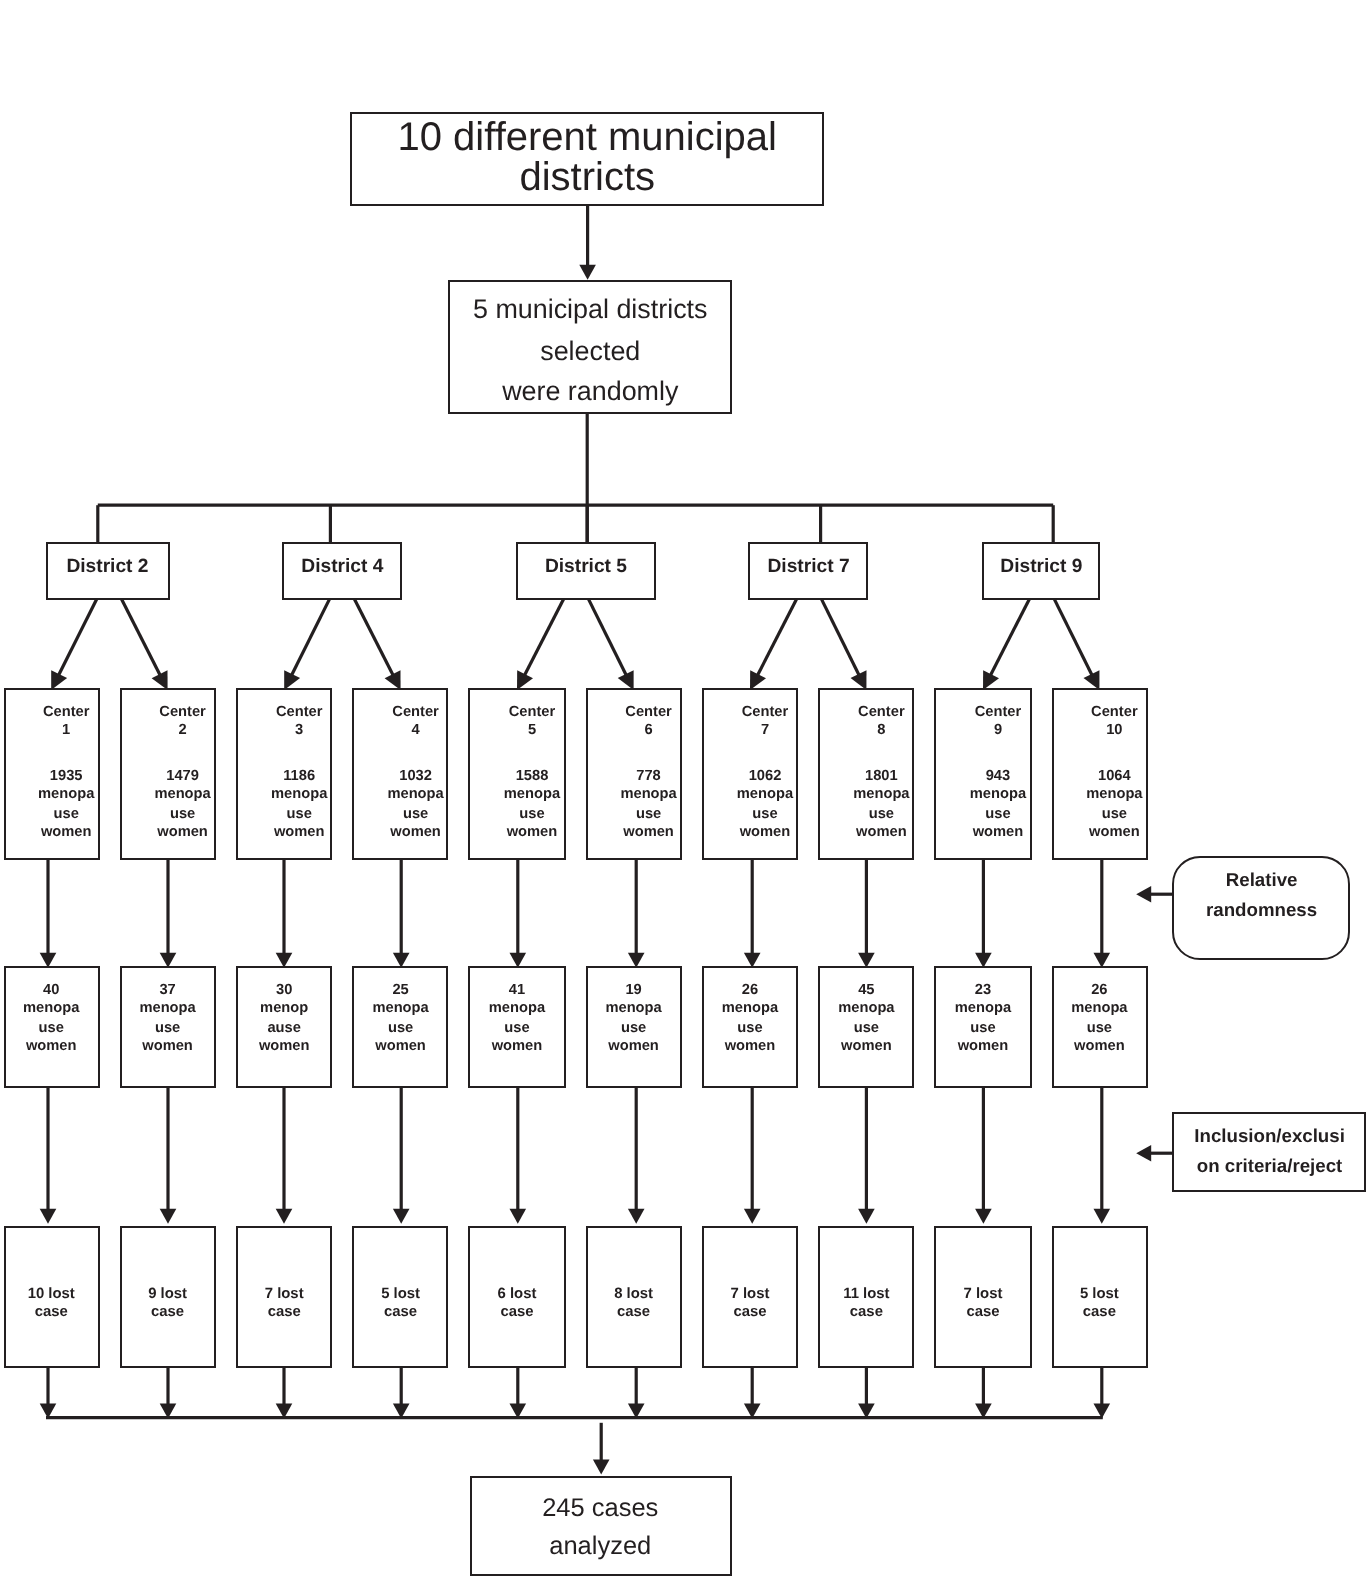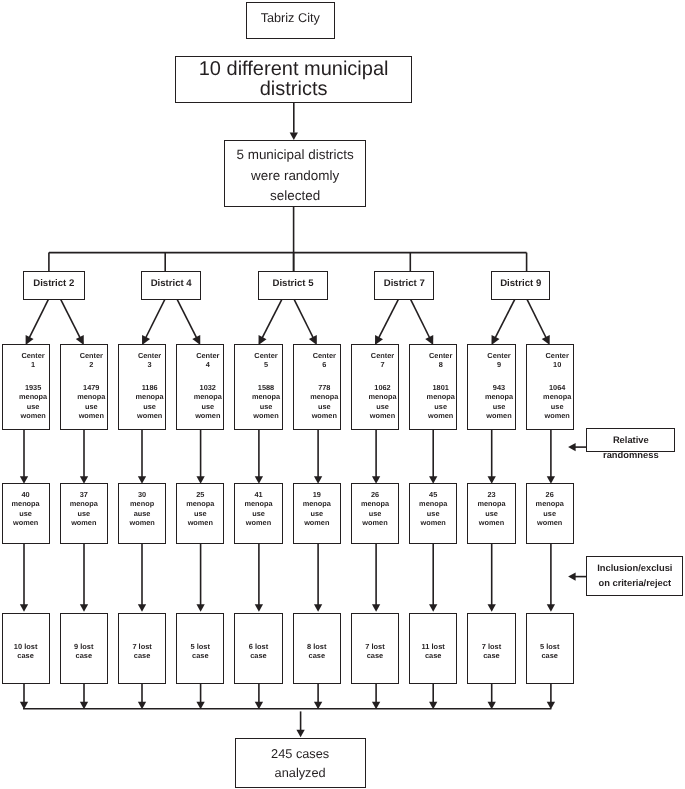--- a/index.html
+++ b/index.html
@@ -122,37 +122,32 @@
       <polygon points="546.7500000000001,701.6999999999999 555.0500000000001,701.6999999999999 550.9000000000001,709.1999999999999" fill="#231f20"></polygon>
       <line x1="23" y1="708.8" x2="551.4" y2="708.8" stroke="#231f20" stroke-width="1.6"></line>
       <line x1="300.6" y1="711.4" x2="300.6" y2="730.3" stroke="#231f20" stroke-width="1.6"></line>
       <polygon points="296.45000000000005,729.7 304.75,729.7 300.6,737.2" fill="#231f20"></polygon>
       <line x1="586.43" y1="447.1" x2="575" y2="447.1" stroke="#231f20" stroke-width="1.6"></line>
       <polygon points="575.6,442.95000000000005 575.6,451.25 568.1,447.1" fill="#231f20"></polygon>
       <line x1="586.23" y1="576.6" x2="575" y2="576.6" stroke="#231f20" stroke-width="1.6"></line>
       <polygon points="575.6,572.45 575.6,580.75 568.1,576.6" fill="#231f20"></polygon>
     </svg>
 
-  <div class="box t-reg" id="box-root" style="left:245.72px;top:1.52px;width:89.05px;height:37.05px;">
-    <div class="tb">
-      <span>Tabriz City</span>
-    </div>
-  </div>
 
   <div class="box t-reg" id="box-districts" style="left:174.82px;top:55.73px;width:237.65px;height:47.25px;">
     <div class="tb">
       <span>10 different municipal districts</span>
     </div>
   </div>
 
   <div class="box t-reg" id="box-selected" style="left:224.32px;top:139.72px;width:141.65px;height:67.05px;">
     <div class="tb">
       <span>5 municipal districts</span>
+      <span>selected</span>
       <span>were randomly</span>
-      <span>selected</span>
     </div>
   </div>
 
   <div id="district-row">
       <div class="box t-district" style="left: 22.73px; top: 270.53px; width: 62.05px; height: 29.35px;">
         <div class="tb">
           <span>District 2</span>
         </div>
       </div>
       <div class="box t-district" style="left: 140.92px; top: 270.53px; width: 60.55px; height: 29.35px;">
@@ -426,21 +421,21 @@
         </div>
       </div>
       <div class="box t-lost" style="left: 525.6px; top: 612.73px; width: 48.2px; height: 71.35px;">
         <div class="tb">
           <span>5 lost</span>
           <span>case</span>
         </div>
       </div>
     </div>
   <div id="annotation-group">
-      <div class="box t-annot" style="left: 586.43px; top: 428.43px; width: 88.75px; height: 24px;">
+      <div class="box t-annot" style="left: 586.43px; top: 428.43px; width: 88.75px; height: 52px; border-radius: 14px;">
         <div class="tb">
           <span>Relative</span>
           <span>randomness</span>
         </div>
       </div>
       <div class="box t-annot" style="left: 586.23px; top: 556.43px; width: 97.15px; height: 39.25px;">
         <div class="tb">
           <span>Inclusion/exclusi</span>
           <span>on criteria/reject</span>
         </div>

